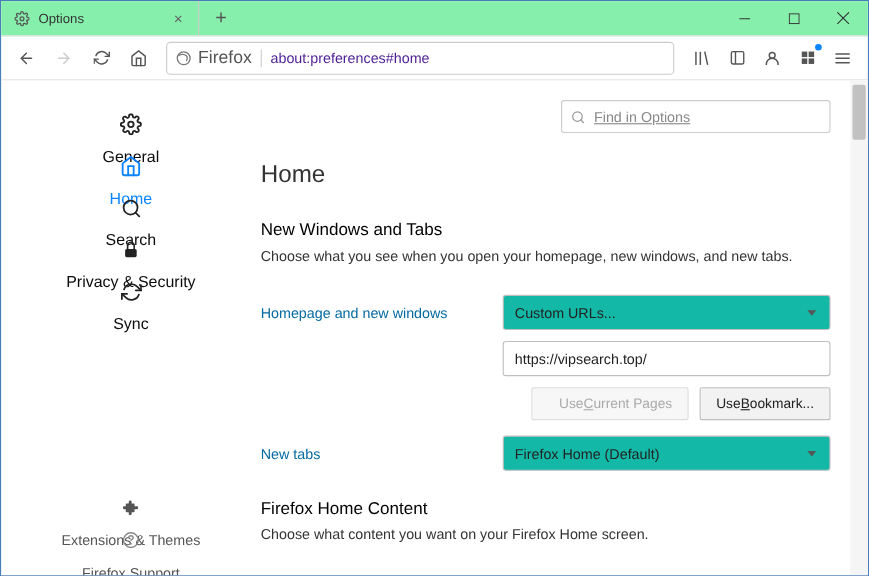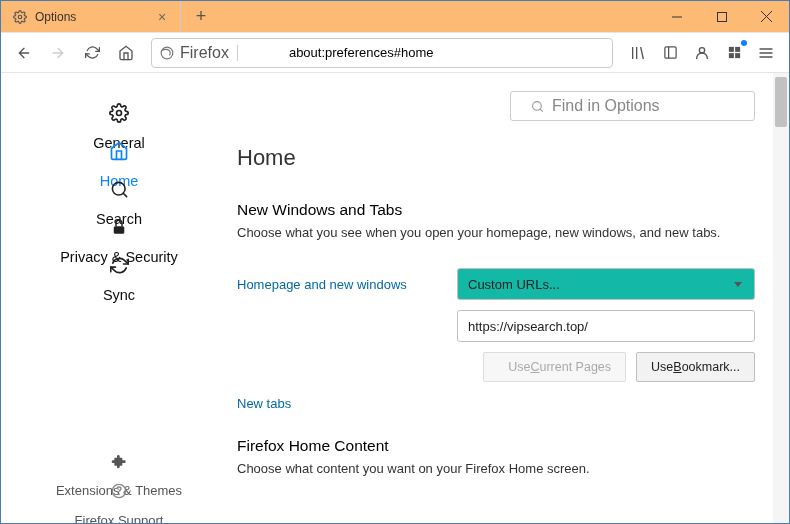--- a/index.html
+++ b/index.html
@@ -1,44 +1,44 @@
 <!DOCTYPE html>
 <html><head>
 <meta charset="utf-8">
 <style>
 * { margin: 0; padding: 0; box-sizing: border-box; font-family: "Segoe UI", Arial, sans-serif; }
 body { width: 790px; height: 524px; overflow: hidden; background: #fff; border: 1px solid #4a7db5; }
-.titlebar { height: 32px; background: #fdba74; display: flex; align-items: center; border-bottom: 1px solid #e5e5e5; }
+.titlebar { height: 32px; background: #86efac; display: flex; align-items: center; border-bottom: 1px solid #e5e5e5; }
 .tab { display: flex; align-items: center; height: 31px; padding: 0 10px 0 12px; border-right: 1px solid #ccc; min-width: 180px; gap: 8px; }
 .tab-icon { width: 14px; height: 14px; display: inline-flex; align-items: center; justify-content: center; }
 .tab-title { font-size: 12px; color: #333; flex: 1; }
 .tab-close { width: 16px; height: 16px; display: inline-flex; align-items: center; justify-content: center; color: #666; font-size: 14px; cursor: pointer; }
 .newtab { width: 28px; height: 28px; display: inline-flex; align-items: center; justify-content: center; font-size: 18px; color: #555; cursor: pointer; margin-left: 6px; }
 .wincontrols { margin-left: auto; display: flex; }
 .wctl { width: 45px; height: 30px; display: inline-flex; align-items: center; justify-content: center; color: #333; cursor: pointer; }
 .toolbar { height: 40px; display: flex; align-items: center; padding: 0 8px; gap: 4px; border-bottom: 1px solid #e5e5e5; }
 .tbtn { width: 30px; height: 30px; display: inline-flex; align-items: center; justify-content: center; border-radius: 4px; cursor: pointer; color: #444; }
 .tbtn.disabled { color: #bbb; cursor: default; }
 .urlbar { flex: 1; height: 30px; border: 1px solid #ccc; border-radius: 4px; margin: 0 6px; display: flex; align-items: center; padding: 0 8px; gap: 8px; background: #fff; }
 .urlbar-identity { display: flex; align-items: center; gap: 6px; }
 .urlbar-identity-label { font-size: 16px; color: #555; }
 .urlbar-sep { width: 1px; height: 16px; background: #ccc; }
-.urlbar-text { font-size: 13px; color: #000000; flex: 1; margin-left: 43px; }
+.urlbar-text { font-size: 13px; color: #4c1d95; flex: 1; }
 .rtbar { display: flex; gap: 2px; align-items: center; }
 .content { display: flex; height: calc(524px - 72px - 2px); }
 .sidebar { width: 210px; padding: 30px 0 0 22px; display: flex; flex-direction: column; }
 .nav-item { display: flex; align-items: center; gap: 12px; height: 38px; font-size: 14.5px; color: #0c0c0d; cursor: pointer; padding-left: 4px; border-radius: 4px; flex-direction: column; }
 .nav-item.active { color: #0a84ff; }
 .nav-item .icon { width: 20px; height: 20px; display: inline-flex; align-items: center; justify-content: center; flex-shrink: 0; }
 .sidebar-spacer { flex: 1; }
 .sidebar-bottom { padding-bottom: 12px; }
 .sidebar-bottom .nav-item { font-size: 13px; color: #555; height: 30px; }
 .main { flex: 1; padding: 18px 34px 0 26px; overflow-y: auto; position: relative; }
 .topsearch { display: flex; justify-content: flex-end; margin-bottom: 24px; }
-.searchbox { width: 245px; height: 30px; border: 1px solid #ccc; border-radius: 3px; display: flex; align-items: center; padding: 0 20px; gap: 8px; color: #888; font-size: 16px; }
+.searchbox { width: 245px; height: 30px; border: 1px solid #ccc; border-radius: 3px; display: flex; align-items: center; padding: 0 8px; gap: 8px; color: #888; font-size: 13px; text-decoration: underline; }
 .page-header-row { display: flex; align-items: center; margin-bottom: 30px; gap: 10px;}
 .page-title { font-size: 22px; font-weight: 300; color: #333; flex: 1; }
 .btn { height: 30px; padding: 0 14px; border: 1px solid #bfbfbf; background: #f2f2f2; font-size: 12.5px; color: #222; border-radius: 2px; cursor: pointer; display: inline-flex; align-items: center; }
 .btn.disabled { color: #aaa; border-color: #ddd; background: #f7f7f7; cursor: default; padding-left: 24px; }
 .section-h { font-size: 15.5px; font-weight: 400; color: #000000; margin-bottom: 6px; }
 .section-sub { font-size: 13px; color: #333; margin-bottom: 28px; }
 .row { display: flex; align-items: center; margin-bottom: 10px; gap: 10px; }
 .row-label { width: 210px; font-size: 13px; color: #0369a1; }
 .row-control { flex: 1; }
 .select { width: 100%; height: 32px; border: 1px solid #bfbfbf; background: #14b8a6; border-radius: 3px; display: flex; align-items: center; padding: 0 10px; font-size: 13px; color: #222; cursor: pointer; position: relative; }
@@ -259,20 +259,25 @@
         <input class="textfield" value="https://vipsearch.top/" style="">
       </div>
     </div>
     <div class="btn-row">
       <button class="btn disabled">Use <span class="underline">C</span>urrent Pages</button>
       <button class="btn">Use <span class="underline">B</span>ookmark...</button>
     </div>
 
     <div class="row" style="margin-bottom:26px">
       <div class="row-label">New tabs</div>
+      <div class="row-control">
+        <div class="select">
+          <span>Firefox Home (Default)</span>
+        </div>
+      </div>
     </div>
 
     <div class="section-h">Firefox Home Content</div>
     <div class="section-sub">Choose what content you want on your Firefox Home screen.</div>
 
     <div class="scrollbar">
       <div class="scroll-thumb"></div>
     </div>
   </div>
 </div>

